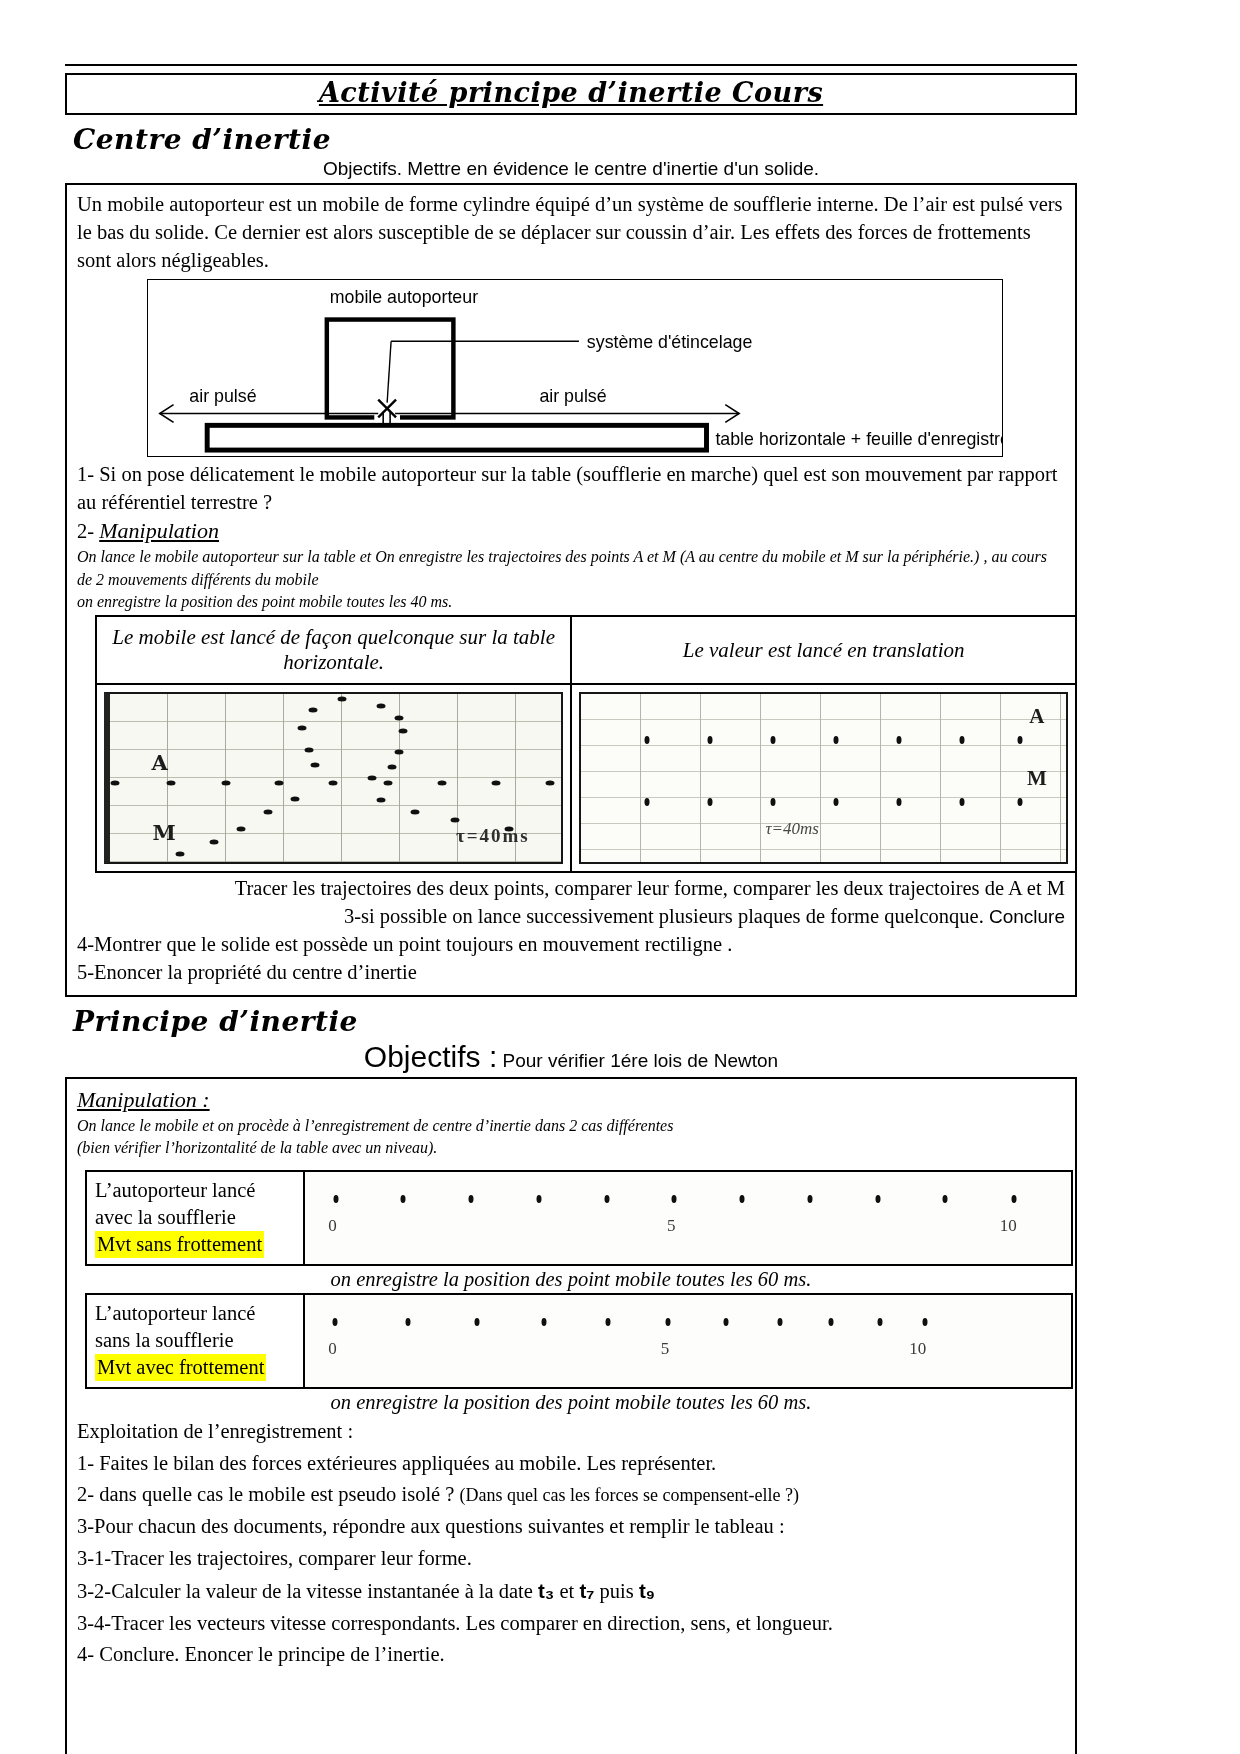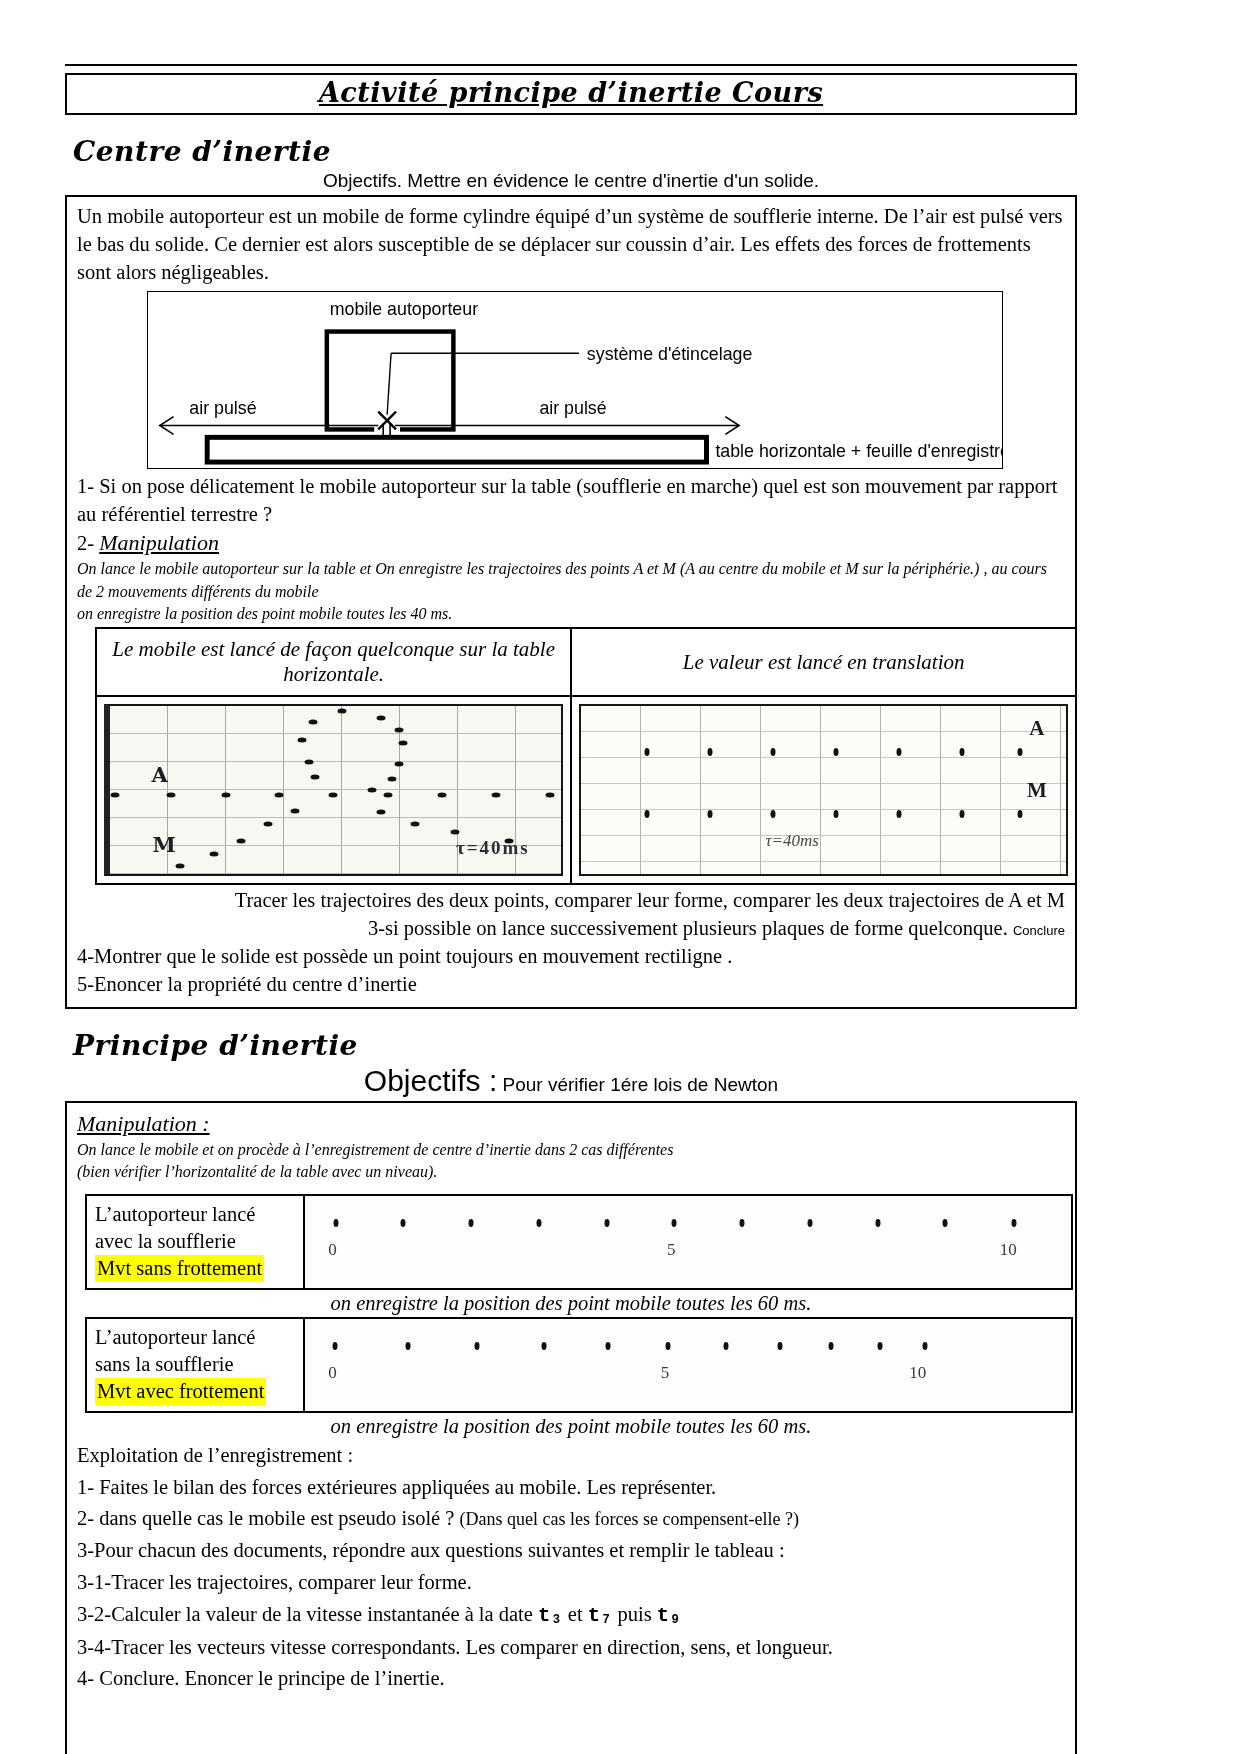--- a/index.html
+++ b/index.html
@@ -9,21 +9,21 @@
     padding:64px 163px 0 65px; position:relative;
     font-family:"Liberation Serif", serif; color:#000;
   }
   .sans  { font-family:"Liberation Sans", sans-serif; }
   .script{ font-family:"DejaVu Serif", serif; font-style:italic; font-weight:bold; }
 
   .top-rule { border-top:2px solid #000; margin-bottom:7px; }
   .title-box { border:2px solid #000; text-align:center; padding:2px 0 5px 0; }
   .title-box .title { font-size:27px; text-decoration:underline; letter-spacing:.5px; }
 
-  h1.sec-head { font-size:28px; margin:20px 0 0 8px; letter-spacing:.5px; }
+  h1.sec-head { font-size:28px; margin:8px 0 0 8px; letter-spacing:.5px; }
   .objectifs-line { text-align:center; font-size:19px; margin:2px 0 3px 0; }
   .objectifs-line .big { font-size:30px; }
 
   .box { border:2px solid #000; padding:6px 10px 8px 10px; }
   .box1 { margin-top:0; }
   .box2 { padding-bottom:105px; }
 
   p.body { font-size:20.5px; line-height:1.36; }
   p.ital { font-style:italic; font-size:16px; line-height:1.40; }
   .manip-label { font-style:italic; font-size:22px; text-decoration:underline; }
@@ -62,21 +62,21 @@
 
   
   .rec-table { display:flex; border:2px solid #000; width:988px; margin-left:8px; }
   .rec-left { width:218px; border-right:2px solid #000; padding:5px 8px 6px 8px; font-size:20.5px; line-height:1.32; }
   .rec-left .hl { background:#ffff00; display:inline-block; padding:0 2px; }
   .rec-right { flex:1; position:relative; background:#fdfdfb; }
   .caption { text-align:center; font-style:italic; font-size:20.5px; margin:2px 0; }
 
   p.expl { font-size:20.5px; line-height:1.55; }
   .paren { font-size:18px; }
-  .tnum { font-family:Liberation Mono, monospace; font-weight:bold; }
+  .tnum { font-family:Liberation Sans, sans-serif; font-weight:bold; }
   .indent1 { padding-left:6px;text-align:right; }
 </style>
 </head>
 <body>
 
 <div class="page">
 
   <div class="top-rule"></div>
 
   <div class="title-box">
@@ -180,21 +180,21 @@
                 <span class="dot dot-v" style="left: 78.5%; top: 64%;"></span>
                 <span class="dot dot-v" style="left: 90.5%; top: 27%;"></span>
                 <span class="dot dot-v" style="left: 90.5%; top: 64%;"></span>
               </div>
         </td>
       </tr>
     </tbody>
       </table>
 
     <p class="body indent1"> Tracer les trajectoires des deux points, comparer leur forme, comparer les deux trajectoires de A et M</p>
-    <p class="body indent1"><span> 3-si possible on lance successivement plusieurs plaques de forme quelconque. </span><span class="sans" style="font-size:13px">Conclure</span></p>
+    <p class="body indent1"><span> 3-si possible on lance successivement plusieurs plaques de forme quelconque. </span><span class="sans" style="font-size:19px">Conclure</span></p>
     <p class="body">4-Montrer que le solide est possède un point toujours en mouvement rectiligne  .</p>
     <p class="body">5-Enoncer la propriété du centre d’inertie</p>
   </div>
 
   <h1 class="script sec-head">Principe d’inertie</h1>
 
   <div class="objectifs-line sans"><span class="big">Objectifs :</span><span> Pour vérifier 1ére lois de Newton</span></div>
 
   <div class="box box2">
     <p class="body"><span class="manip-label">Manipulation :</span></p>

